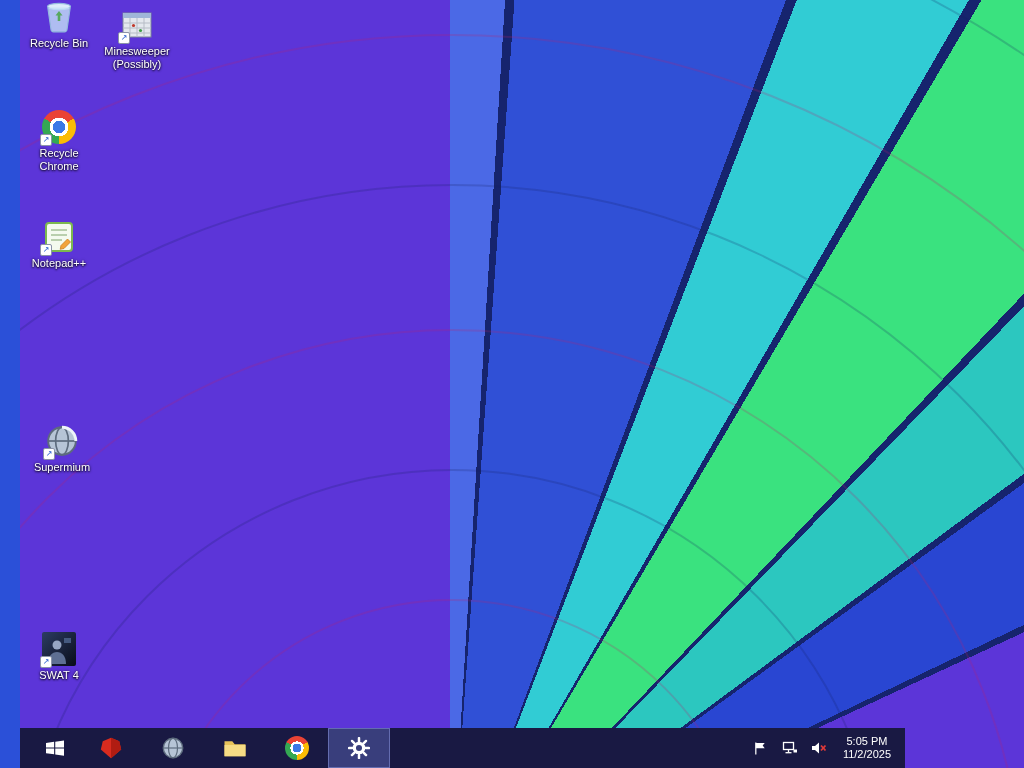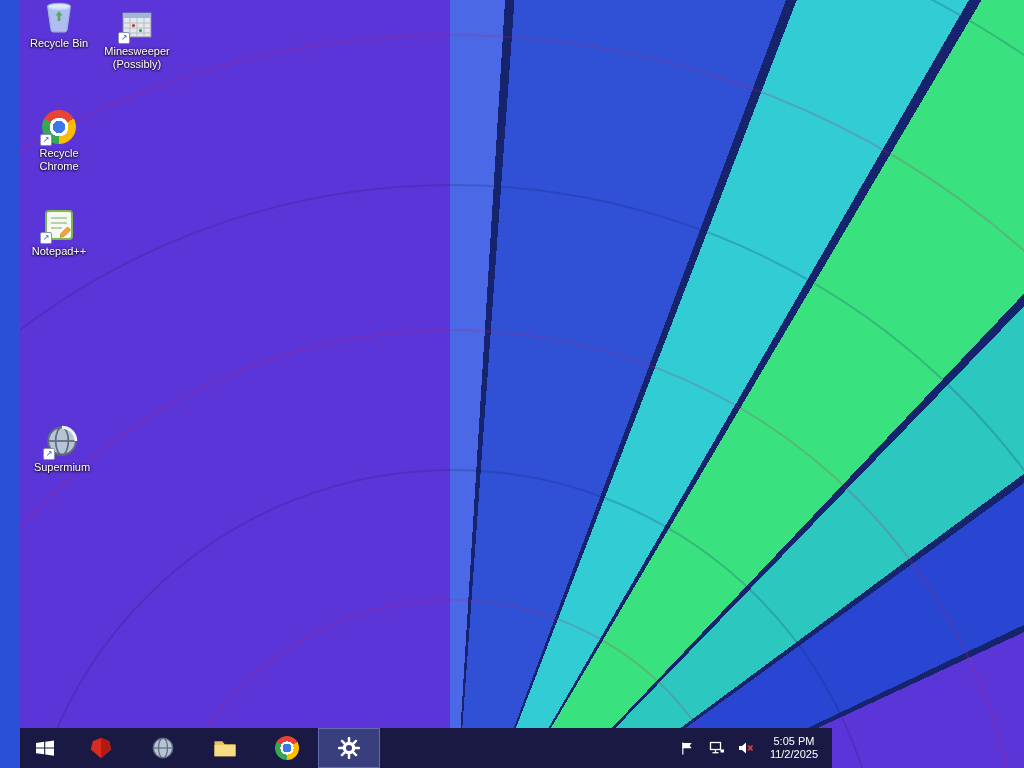--- a/index.html
+++ b/index.html
@@ -21,22 +21,22 @@
     width:10px;height:10px;background:#fff;border:1px solid #8b93a8;border-radius:2px;
     color:#2b5fd0;font-size:8px;line-height:10px;text-align:center;}
 
   .chrome-logo{width:34px;height:34px;border-radius:50%;
     background:
       radial-gradient(circle at 50% 50%, #3b78e7 0 26%, #fff 26% 39%, rgba(0,0,0,0) 39%),
       conic-gradient(from -60deg, #ea4335 0deg 120deg, #fbbc05 120deg 240deg, #34a853 240deg 360deg);}
   .chrome-logo.small{width:24px;height:24px;}
 
   
-  .taskbar{position:absolute;left:0;bottom:0;width:812px;height:40px;
-    background:#191943;display:flex;align-items:stretch;z-index:5;}
+  .taskbar{position:absolute;left:0;bottom:0;width:875px;height:40px;
+    background:#191943;display:flex;align-items:stretch;z-index:5;padding-left:10px;}
   .tb-btn{width:62px;height:40px;display:flex;align-items:center;justify-content:center;cursor:pointer;}
   .tb-btn.start{width:50px;}
   .tb-btn.active{background:rgba(120,135,235,.34);box-shadow:inset 0 0 0 1px rgba(165,178,255,.4);}
   .tray{margin-left:auto;display:flex;align-items:center;gap:11px;padding:0 4px;}
   .tray-icon{width:18px;height:18px;display:flex;align-items:center;justify-content:center;cursor:pointer;}
   .clock{color:#fff;font-size:11px;line-height:13px;text-align:center;padding:0 10px 0 4px;cursor:default;}
 </style>
 </head>
 <body>
 
@@ -83,21 +83,21 @@
     <span class="icon-label">Minesweeper (Possibly)</span>
   </div>
 
   <div class="icon-cell" style="left:0;top:110px">
     <span class="icon-art shortcut">
       <span class="chrome-logo"></span>
     </span>
     <span class="icon-label">Recycle Chrome</span>
   </div>
 
-  <div class="icon-cell" style="left:0;top:208px">
+  <div class="icon-cell" style="left:0;top:220px">
     <span class="icon-art shortcut">
       <svg width="34" height="34" viewBox="0 0 34 34">
         <rect x="4" y="3" width="26" height="28" rx="3" fill="#f4faef" stroke="#7cb84f" stroke-width="2"></rect>
         <g stroke="#b9cfad" stroke-width="2">
           <line x1="9" y1="10" x2="25" y2="10"></line>
             <line x1="9" y1="15" x2="25" y2="15"></line>
             <line x1="9" y1="20" x2="20" y2="20"></line>
         </g>
         <path d="M19,25.5 l6.5,-6.5 3,3 -6.5,6.5 -3.8,0.8z" fill="#f2a33a" stroke="#c97f1f" stroke-width="0.8"></path>
       </svg>
@@ -112,20 +112,37 @@
         <circle cx="8" cy="8" r="6.5" fill="#b6c4d6" stroke="#5d6b7d" stroke-width="0.9"></circle>
         <ellipse cx="8" cy="8" rx="3" ry="6.5" fill="none" stroke="#5d6b7d" stroke-width="0.8"></ellipse>
         <line x1="1.5" y1="8" x2="14.5" y2="8" stroke="#5d6b7d" stroke-width="0.8"></line>
         <path d="M8,1.5 a6.5,6.5 0 0 1 6.5,6.5" fill="none" stroke="#eef4fa" stroke-width="1.4"></path>
       </svg>
     </span>
     <span class="icon-label">Supermium</span>
   </div>
 
 
+  <div class="icon-cell" style="left:0;top:632px">
+    <span class="icon-art shortcut">
+      <svg width="34" height="34" viewBox="0 0 34 34">
+        <defs>
+            <linearGradient id="sw2" x1="0" y1="0" x2="1" y2="1">
+          <stop offset="0" stop-color="#2c3c63"></stop>
+              <stop offset="1" stop-color="#090d18"></stop>
+        </linearGradient>
+          </defs>
+        <rect width="34" height="34" rx="2" fill="url(#sw2)"></rect>
+        <circle cx="15" cy="13" r="4.5" fill="#97a6c4"></circle>
+        <path d="M6,32 c0,-8 4,-12 9,-12 s9,4 9,12z" fill="#5e6f93"></path>
+        <rect x="22" y="6" width="7" height="5" fill="#44597f"></rect>
+      </svg>
+    </span>
+    <span class="icon-label">SWAT 4</span>
+  </div>
 
   <div class="taskbar" style="background: rgb(25, 25, 67);">
     <div class="tb-btn start">
       <svg width="20" height="20" viewBox="0 0 16 16">
         <path fill="#fff" d="M0.8,3.9 L7.3,3.0 V7.6 H0.8 Z M8.2,2.9 L15.2,1.9 V7.6 H8.2 Z M0.8,8.4 H7.3 V13.0 L0.8,12.1 Z M8.2,8.4 H15.2 V14.1 L8.2,13.1 Z"></path>
       </svg>
     </div>
     <div class="tb-btn">
       <svg width="24" height="24" viewBox="0 0 16 16">
         <path d="M2.5,3.5 L8,1.2 L13.5,3.5 L14.8,9 L8,14.8 L1.2,9 Z" fill="#d92b1f"></path>

